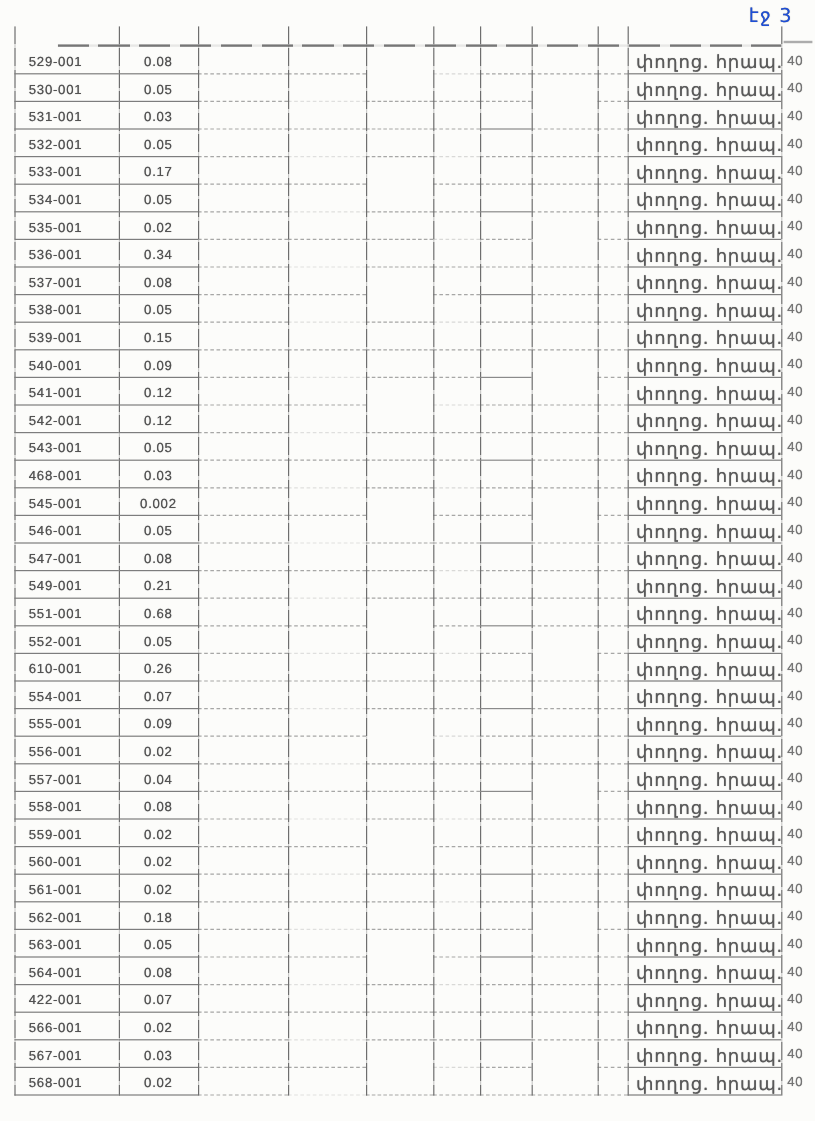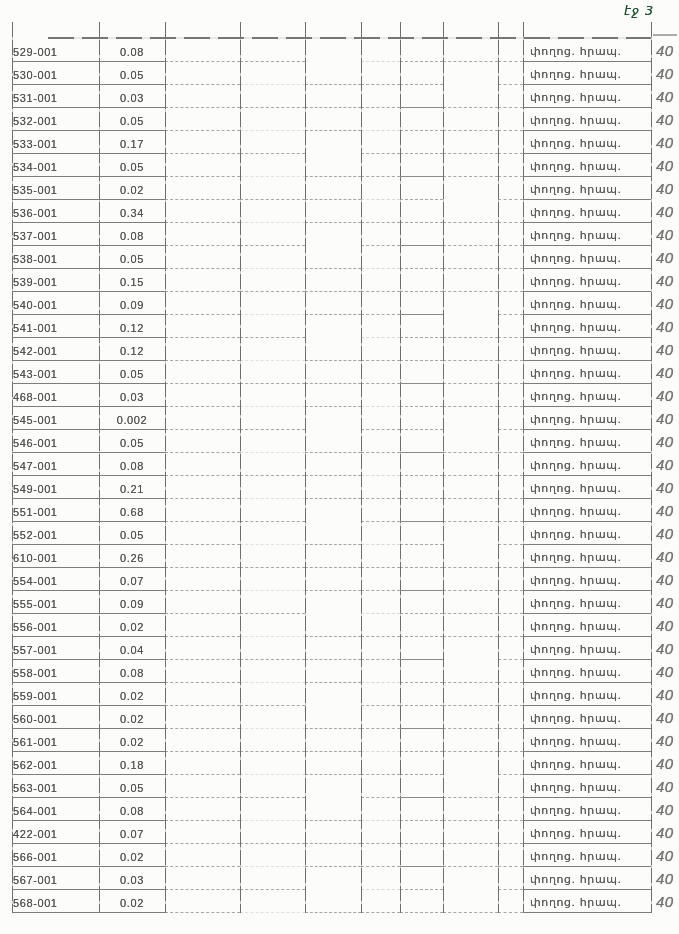--- a/index.html
+++ b/index.html
@@ -8,24 +8,23 @@
     width:679px;height:934px;
     background:#fcfcfa;
     overflow:hidden;
     font-family:"Liberation Sans",sans-serif;
     color:#525252;
   }
   
   .page-label{
     position:absolute;top:3px;left:624px;
     font-family:"DejaVu Sans",sans-serif;
-    font-size:13px;color:#14532d;
+    font-size:16px;color:#1d4ed8;
     letter-spacing:1px;
     text-shadow:0 0 .6px rgba(85,85,85,.85);
-    font-style:italic;
   }
   
   .top-line{
     position:absolute;top:37px;left:48px;width:603px;height:2px;
     background:repeating-linear-gradient(90deg,
       #767676 0 26px, rgba(118,118,118,.15) 26px 34px);
   }
   .edge-dash{
     position:absolute;top:34px;left:653px;width:24px;height:2px;
     background:#8a8a8a;opacity:.7;
@@ -43,48 +42,47 @@
   }
   .cell{
     box-sizing:border-box;height:23px;
     display:flex;align-items:flex-end;
     padding-bottom:3px;
     font-size:11px;line-height:12px;
     letter-spacing:.6px;
     text-shadow:0 0 .6px rgba(90,90,90,.9);
     white-space:nowrap;overflow:visible;
   }
-  .c-id{width:87px;padding-left:1px;border-bottom:1.4px solid #7d7d7d;}
+  .c-id{width:87px;padding-left:12px;border-bottom:1.4px solid #7d7d7d;}
   .c-val{width:66px;justify-content:center;border-bottom:1.4px solid #7d7d7d;}
   .e1{width:75px}.e2{width:65px}.e3{width:56px}.e4{width:39px}
   .e5{width:43px}.e6{width:55px}.e7{width:25px}
   .c-cat{
     width:128px;padding-left:7px;
     font-family:"DejaVu Sans",sans-serif;
-    font-size:11px;color:#5a5a5a;
+    font-size:15px;color:#5a5a5a;
     border-bottom:1.4px solid #7d7d7d;
   }
   
   .row .cell:nth-child(n+3):nth-child(-n+9){
     border-bottom:1px dashed rgba(110,110,110,.6);
   }
   .row:nth-child(2n) .cell:nth-child(4){border-bottom-color:rgba(110,110,110,.2);}
   .row:nth-child(3n) .cell:nth-child(7){border-bottom-style:solid;border-bottom-color:#8a8a8a;}
   .row:nth-child(4n+1) .cell:nth-child(5){border-bottom-color:transparent;}
   .row:nth-child(5n+2) .cell:nth-child(8){border-bottom-color:transparent;}
   .row:nth-child(3n+1) .cell:nth-child(6){border-bottom-color:rgba(110,110,110,.25);}
   
   .codes{position:absolute;top:39px;left:656px;width:22px;}
   .code-item{
     height:23px;box-sizing:border-box;
     display:flex;align-items:center;
-    font-size:15px;color:#747474;
+    font-size:11px;color:#747474;
     letter-spacing:.5px;
     text-shadow:0 0 .7px rgba(110,110,110,.9);
-    font-style:italic;
   }
 </style>
 </head>
 <body>
 
 <div class="page">
   <div class="page-label">էջ 3</div>
   <div class="top-line"></div>
   <div class="edge-dash"></div>
   <div id="vlines">

